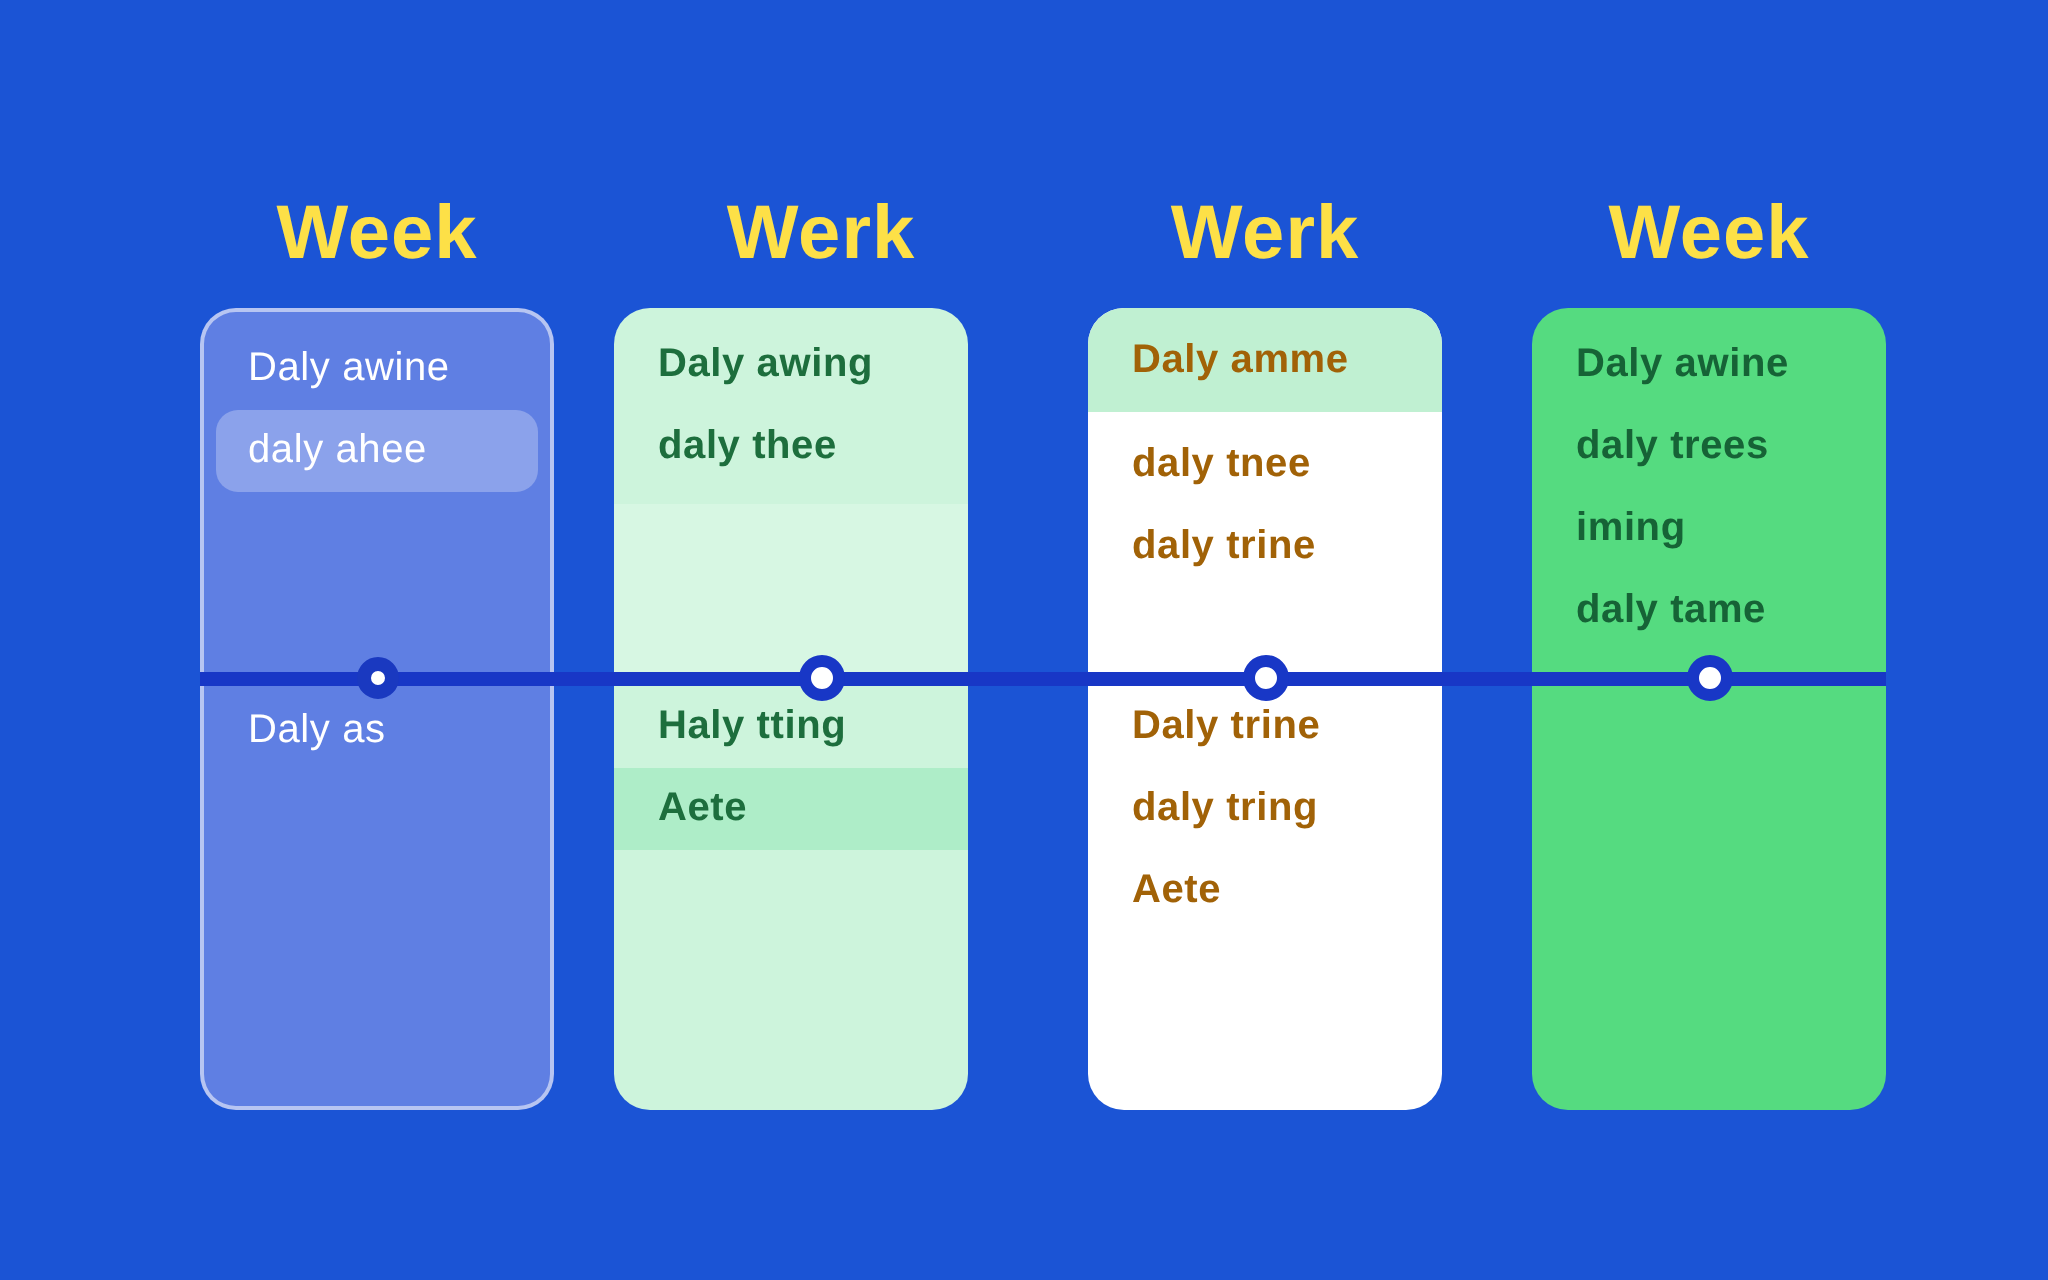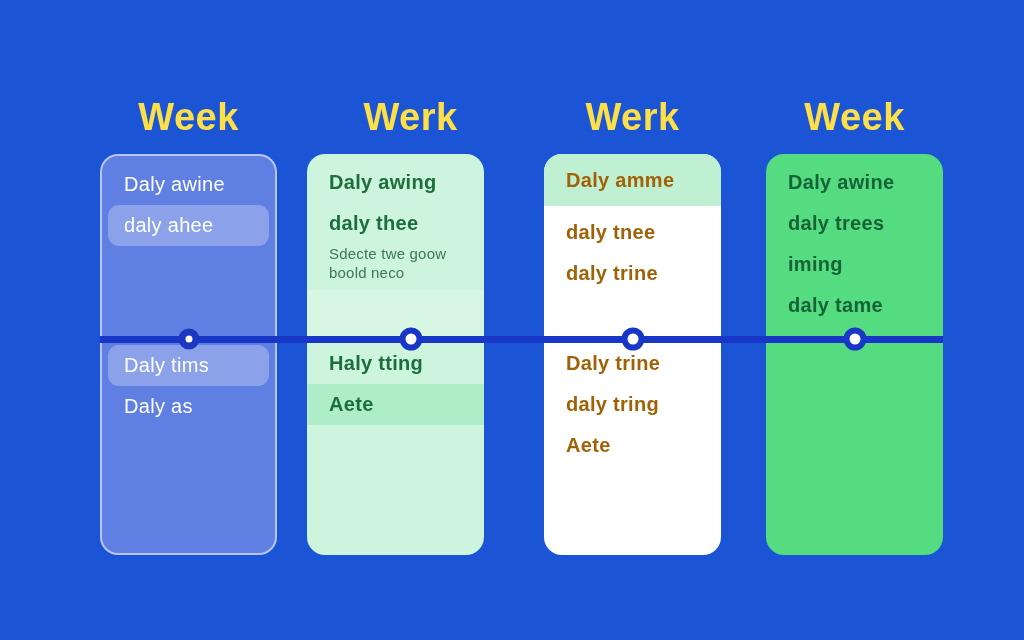--- a/index.html
+++ b/index.html
@@ -120,30 +120,28 @@
 
 <div class="stage">
   <div id="columns-root">
       <div class="col-header" style="left: 100px; width: 177px;">Week</div>
       <div class="card theme-blue" style="left: 100px; width: 177px;">
         <div class="section above">
           <div class="row">Daly awine</div>
           <div class="row hl">daly ahee</div>
         </div>
         <div class="section below">
-          <div class="row hl">Daly tims</div>
           <div class="row">Daly as</div>
         </div>
       </div>
       <div class="col-header" style="left: 322px; width: 177px;">Werk</div>
       <div class="card theme-mint" style="left: 307px; width: 177px;">
         <div class="section above">
           <div class="row">Daly awing</div>
           <div class="row">daly thee</div>
-          <div class="sub">Sdecte twe goow boold neco</div>
           <div class="band-fill"></div>
         </div>
         <div class="section below">
           <div class="row">Haly tting</div>
           <div class="row hl">Aete</div>
         </div>
       </div>
       <div class="col-header" style="left: 544px; width: 177px;">Werk</div>
       <div class="card theme-white" style="left: 544px; width: 177px;">
         <div class="section above">

